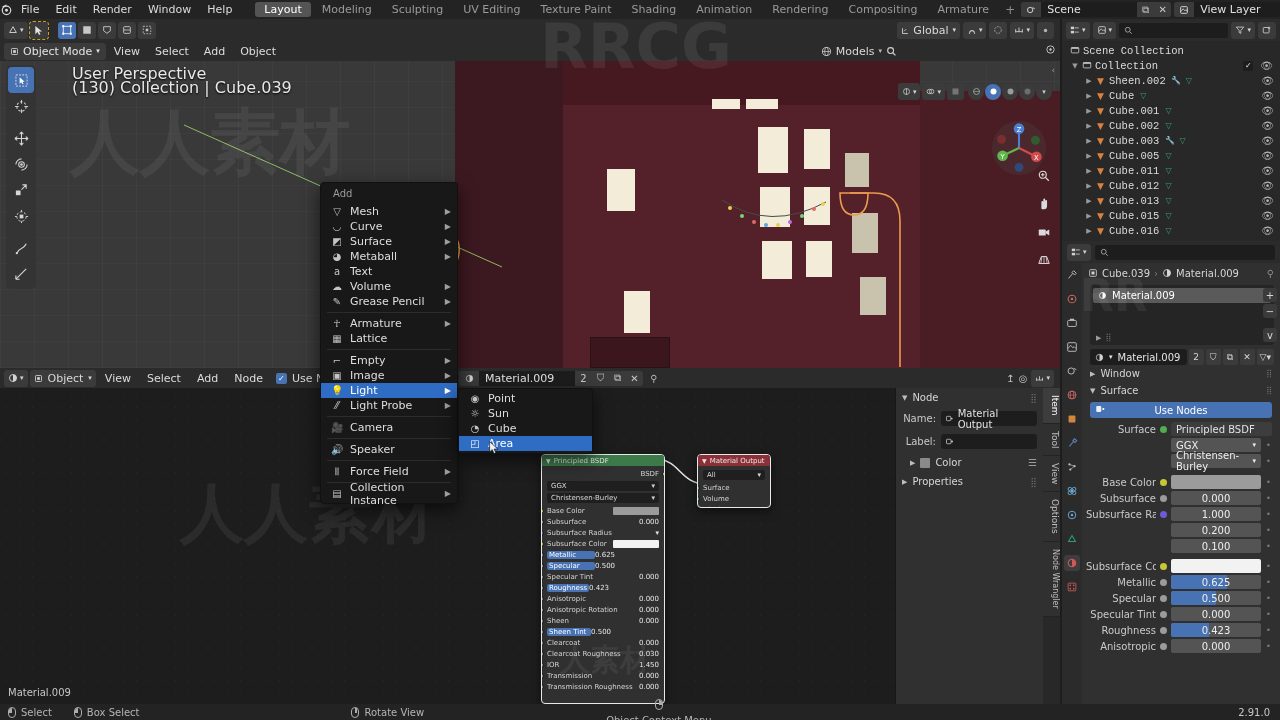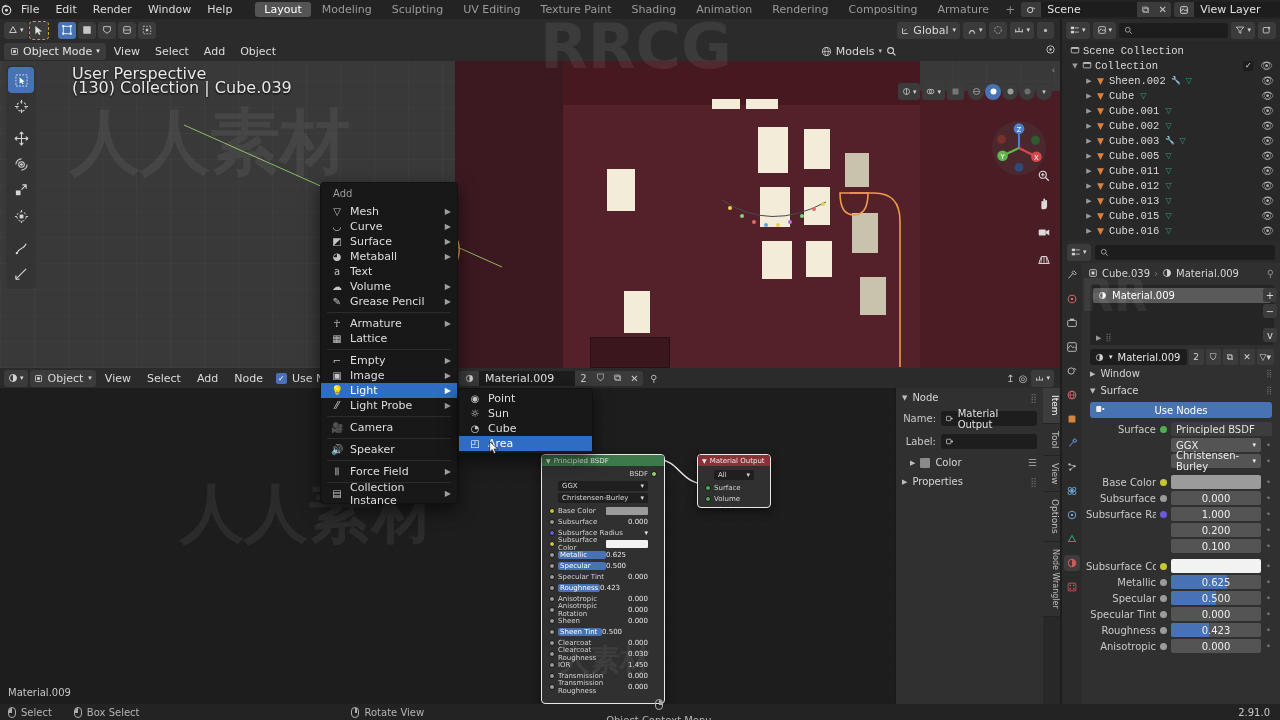--- a/index.html
+++ b/index.html
@@ -132,21 +132,21 @@
     background-size: 13px 13px;
   }
   .node {
     position:absolute; background:#303030; border:1px solid #1b1b1b; border-radius:4px; overflow:hidden;
     box-shadow:0 3px 10px rgba(0,0,0,.55);
   }
   .node.sel { border-color:#e8e8e8; }
   .node-head { height:11px; display:flex; align-items:center; gap:3px; padding:0 4px; font-size:7px; color:#e8e8e8;}
   .node-head.green { background:#3d7a4a; }
   .node-head.red { background:#8c3038; }
-  .node-body { padding:2px 11px 3px; }
+  .node-body { padding:2px 0 3px; }
   .nrow { display:flex; align-items:center; height:11px; padding:0 5px; font-size:7px; color:#d2d2d2; position:relative;}
   .nrow .lbl { flex:1; }
   .nrow .val { color:#e6e6e6; }
   .sock { position:absolute; width:6px; height:6px; border-radius:50%; border:1px solid #141414; }
   .sock.l { left:-4px; } .sock.r { right:-4px; }
   .ndrop { margin:2px 5px; height:10px; background:#1f1f1f; border-radius:2px; display:flex; align-items:center; justify-content:space-between; padding:0 4px; font-size:7px; color:#d8d8d8;}
   .nswatch { height:8px; border-radius:1px; flex:1; margin-left:6px;}
 
   
   .npanel {

